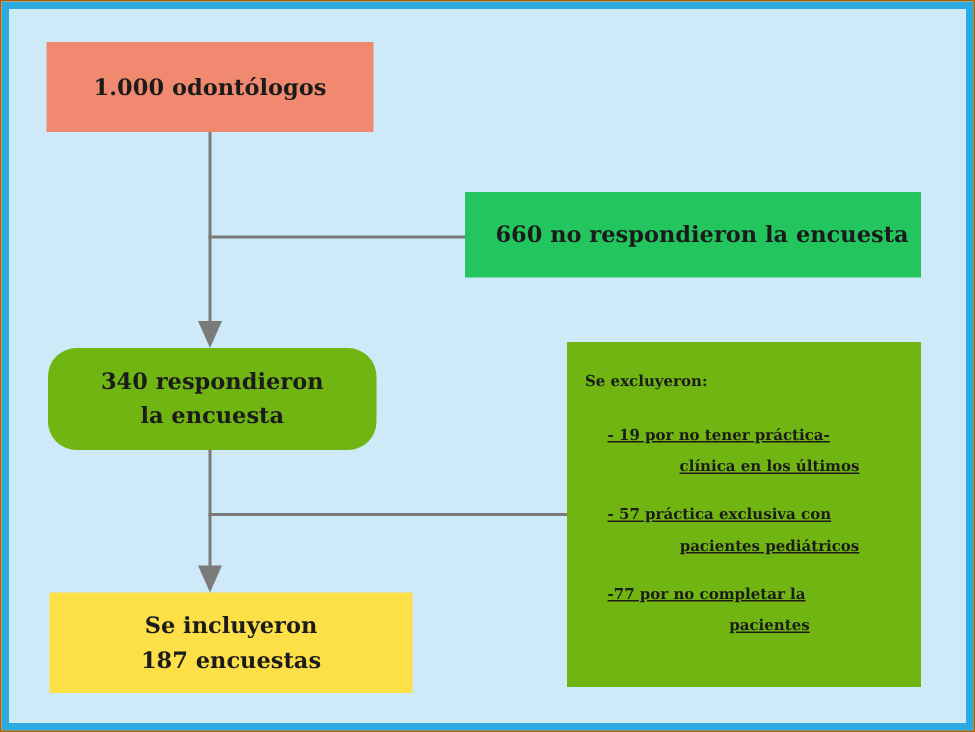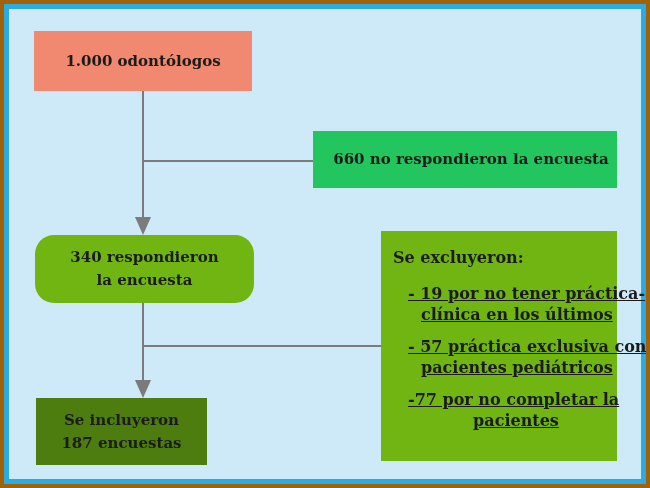--- a/index.html
+++ b/index.html
@@ -2,48 +2,48 @@
 <html><head>
 <meta charset="utf-8">
 <style>
   html, body { margin: 0; padding: 0; background: #ffffff; }
   .frame {
     position: relative;
     width: 650px;
     height: 488px;
     box-sizing: border-box;
     background: #CEE9F7;
-    border: 4px solid #a16207;
+    border: 1px solid #a16207;
     box-shadow: inset 0 0 0 5px #2BABE2;
     overflow: hidden;
     font-family: "DejaVu Serif", "Liberation Serif", serif;
     font-weight: bold;
     color: #1B1B1B;
   }
   .node {
     position: absolute;
     box-sizing: border-box;
     display: flex;
     flex-direction: column;
     align-items: center;
     justify-content: center;
     text-align: center;
     font-size: 15px;
     line-height: 23px;
   }
   .node-start    { left: 30px;  top: 27px;  width: 218px; height: 60px; background: #F0896F; }
   .node-noresp   { left: 309px; top: 127px; width: 304px; height: 57px; background: #22c55e; padding-left: 12px; }
   .node-resp     { left: 31px;  top: 231px; width: 219px; height: 68px; background: #71B513; border-radius: 19px; }
-  .node-incl     { left: 32px;  top: 394px; width: 171px; height: 67px; background: #4d7c0f; }
+  .node-incl     { left: 32px;  top: 394px; width: 242px; height: 67px; background: #fde047; }
   .node-excl {
     position: absolute;
     box-sizing: border-box;
     left: 377px; top: 227px; width: 236px; height: 230px;
     background: #71B513;
-    font-size: 16px;
+    font-size: 10px;
     line-height: 21px;
     padding: 16px 6px 0 12px;
     text-align: left;
   }
   .excl-title { margin: 0 0 15px 0; }
   .excl-item  { margin: 0 0 11px 15px; text-decoration: underline; }
   .excl-line  { white-space: nowrap; }
   .excl-line.cont { padding-left: 13px; text-align: center; }
   .line {
     position: absolute;

